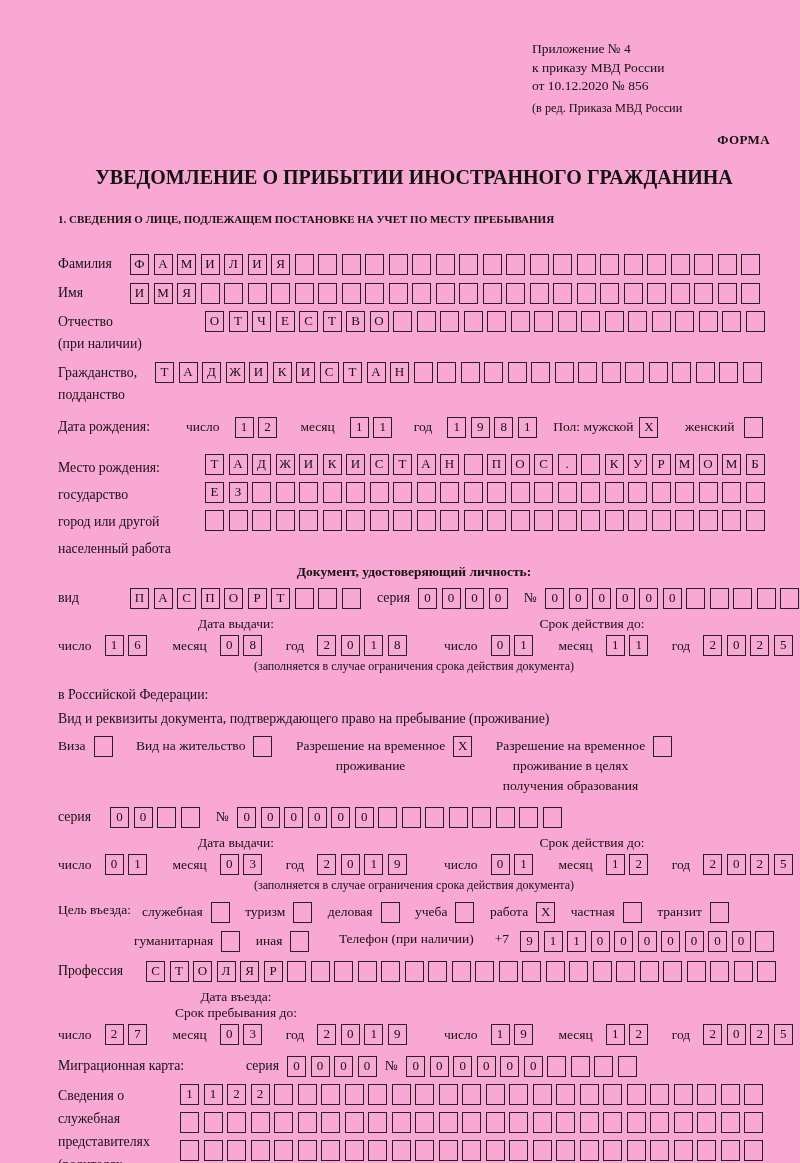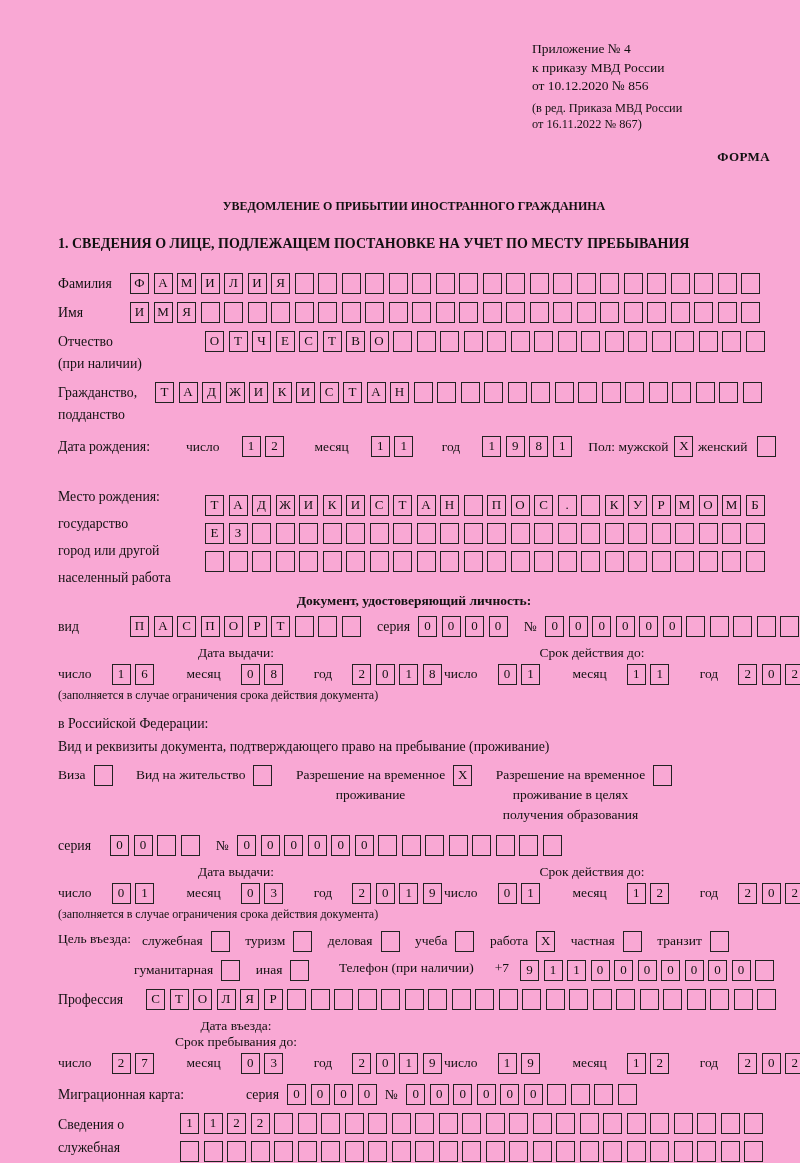--- a/index.html
+++ b/index.html
@@ -2,62 +2,61 @@
 <html><head>
 <meta charset="utf-8">
 <style>
   html,body{margin:0;padding:0;background:#fff;}
   .sheet{width:800px;height:1163px;box-sizing:border-box;background:#f9a8d4;color:#111;
          font-family:"Liberation Serif","DejaVu Serif",serif;
          padding:40px 30px 10px 58px;overflow:hidden;}
   .hdr{width:238px;margin-left:auto;font-size:13.5px;line-height:1.38;}
   .hdr-note{font-size:12.3px;margin-top:4px;line-height:1.35;}
   .form-word{text-align:right;font-weight:bold;font-size:13px;margin-top:16px;letter-spacing:.4px;}
-  .title{text-align:center;font-weight:bold;font-size:12px;line-height:1.55;margin-top:32px;}
+  .title{text-align:center;font-weight:bold;font-size:20px;line-height:1.55;margin-top:14px;}
   .blank{display:inline-block;width:56px;border-bottom:2.5px solid #333;height:.9em;margin-left:8px;}
-  .sec-title{font-weight:bold;font-size:14px;margin-top:20px;margin-bottom:21px;}
+  .sec-title{font-weight:bold;font-size:11px;margin-top:20px;margin-bottom:28px;}
   .row{display:flex;align-items:flex-start;margin-bottom:7px;white-space:nowrap;}
   .rowc{align-items:center;}
   .lbl{font-size:13.8px;line-height:22px;flex:none;}
   .mlbl{font-size:13.8px;line-height:27px;flex:none;}
   .w70{width:72px;} .w95{width:97px;} .w125{width:128px;} .w145{width:147px;} .w120{width:122px;} .w185{width:188px;}
   .cells{display:inline-block;white-space:nowrap;line-height:0;}
   .cellrow{margin-bottom:7px;line-height:0;}
   .cell{display:inline-block;box-sizing:border-box;width:19px;height:21px;border:1.6px solid #222;
         margin-right:4.5px;text-align:center;font-size:13px;line-height:18px;vertical-align:middle;
         font-family:"Liberation Serif","DejaVu Serif",serif;}
   .gap{margin:0 8px 0 12px;}
   .center-b{text-align:center;font-weight:bold;font-size:13.5px;margin:2px 0 7px;}
   .dhead{display:flex;font-size:13.5px;margin-bottom:3px;}
   .dhead>div{width:50%;text-align:center;}
   .drow{display:flex;align-items:center;white-space:nowrap;font-size:13.5px;}
   .dhalf{width:50%;flex:none;display:flex;align-items:center;}
   .dhalf.right{padding-left:30px;box-sizing:border-box;}
-  .dgroup{display:inline-flex;align-items:center;gap:20px;}
+  .dgroup{display:inline-flex;align-items:center;gap:13px;}
   .dgroup .dl{margin-right:2px;}
-  .note-r{text-align:left;font-size:12px;margin:3px 0 9px;}
+  .note-r{text-align:center;font-size:12px;margin:3px 0 9px;}
   .plain{font-size:13.8px;line-height:1.7;}
   .chkrow{display:flex;align-items:flex-start;gap:19px;margin:6px 0 10px;white-space:nowrap;}
   .chk{display:inline-flex;align-items:flex-start;gap:8px;}
   .chk .cl{font-size:13.5px;line-height:20px;text-align:center;}
   .inlineset{display:flex;align-items:flex-start;gap:11px;white-space:nowrap;font-size:13.5px;margin-bottom:8px;}
   .repwrap{display:flex;align-items:flex-start;}
 </style>
 </head>
 <body>
 
 <div class="sheet">
 
   <div class="hdr">
     <div>Приложение № 4</div>
     <div>к приказу МВД России</div>
     <div>от 10.12.2020 № 856</div>
     <div class="hdr-note">
       <div>(в ред. Приказа МВД России</div>
-      <div>от 16.11.2022 № 867)</div>
     </div>
   </div>
 
   <div class="form-word">ФОРМА</div>
 
   <div class="title">
     <div>УВЕДОМЛЕНИЕ О ПРИБЫТИИ ИНОСТРАННОГО ГРАЖДАНИНА</div>
   </div>
 
   <div class="sec-title">1. СВЕДЕНИЯ О ЛИЦЕ, ПОДЛЕЖАЩЕМ ПОСТАНОВКЕ НА УЧЕТ ПО МЕСТУ ПРЕБЫВАНИЯ</div>
@@ -91,25 +90,25 @@
     <span class="dgroup" style="font-size:13.5px;">
       <span class="dl">число</span>
       <span class="cells"><span class="cell">1</span><span class="cell">2</span></span>
       <span class="dl" style="margin-left:6px;">месяц</span>
       <span class="cells"><span class="cell">1</span><span class="cell">1</span></span>
       <span class="dl" style="margin-left:4px;">год</span>
       <span class="cells"><span class="cell">1</span><span class="cell">9</span><span class="cell">8</span><span class="cell">1</span></span>
     </span>
     <span style="font-size:13.5px;margin-left:12px;">Пол: мужской</span>
     <span class="cells" style="margin-left:6px;"><span class="cell">X</span></span>
-    <span style="font-size:13.5px;margin-left:0;">женский</span>
+    <span style="font-size:13.5px;margin-left:22px;">женский</span>
     <span class="cells" style="margin-left:10px;"><span class="cell"></span></span>
   </div>
 
-  <div class="row" style="margin-top:25px;margin-bottom:2px;align-items:center;">
+  <div class="row" style="margin-top:16px;margin-bottom:2px;">
     <span class="mlbl w145">
       <span>Место рождения:</span><br>
       <span>государство</span><br>
       <span>город или другой</span><br>
       <span>населенный работа</span>
     </span>
     <span>
       <div class="cellrow"><span class="cells"><span class="cell">Т</span><span class="cell">А</span><span class="cell">Д</span><span class="cell">Ж</span><span class="cell">И</span><span class="cell">К</span><span class="cell">И</span><span class="cell">С</span><span class="cell">Т</span><span class="cell">А</span><span class="cell">Н</span><span class="cell"></span><span class="cell">П</span><span class="cell">О</span><span class="cell">С</span><span class="cell">.</span><span class="cell"></span><span class="cell">К</span><span class="cell">У</span><span class="cell">Р</span><span class="cell">М</span><span class="cell">О</span><span class="cell">М</span><span class="cell">Б</span></span></div>
       <div class="cellrow"><span class="cells"><span class="cell">Е</span><span class="cell">З</span><span class="cell"></span><span class="cell"></span><span class="cell"></span><span class="cell"></span><span class="cell"></span><span class="cell"></span><span class="cell"></span><span class="cell"></span><span class="cell"></span><span class="cell"></span><span class="cell"></span><span class="cell"></span><span class="cell"></span><span class="cell"></span><span class="cell"></span><span class="cell"></span><span class="cell"></span><span class="cell"></span><span class="cell"></span><span class="cell"></span><span class="cell"></span><span class="cell"></span></span></div>
       <div class="cellrow"><span class="cells"><span class="cell"></span><span class="cell"></span><span class="cell"></span><span class="cell"></span><span class="cell"></span><span class="cell"></span><span class="cell"></span><span class="cell"></span><span class="cell"></span><span class="cell"></span><span class="cell"></span><span class="cell"></span><span class="cell"></span><span class="cell"></span><span class="cell"></span><span class="cell"></span><span class="cell"></span><span class="cell"></span><span class="cell"></span><span class="cell"></span><span class="cell"></span><span class="cell"></span><span class="cell"></span><span class="cell"></span></span></div>

